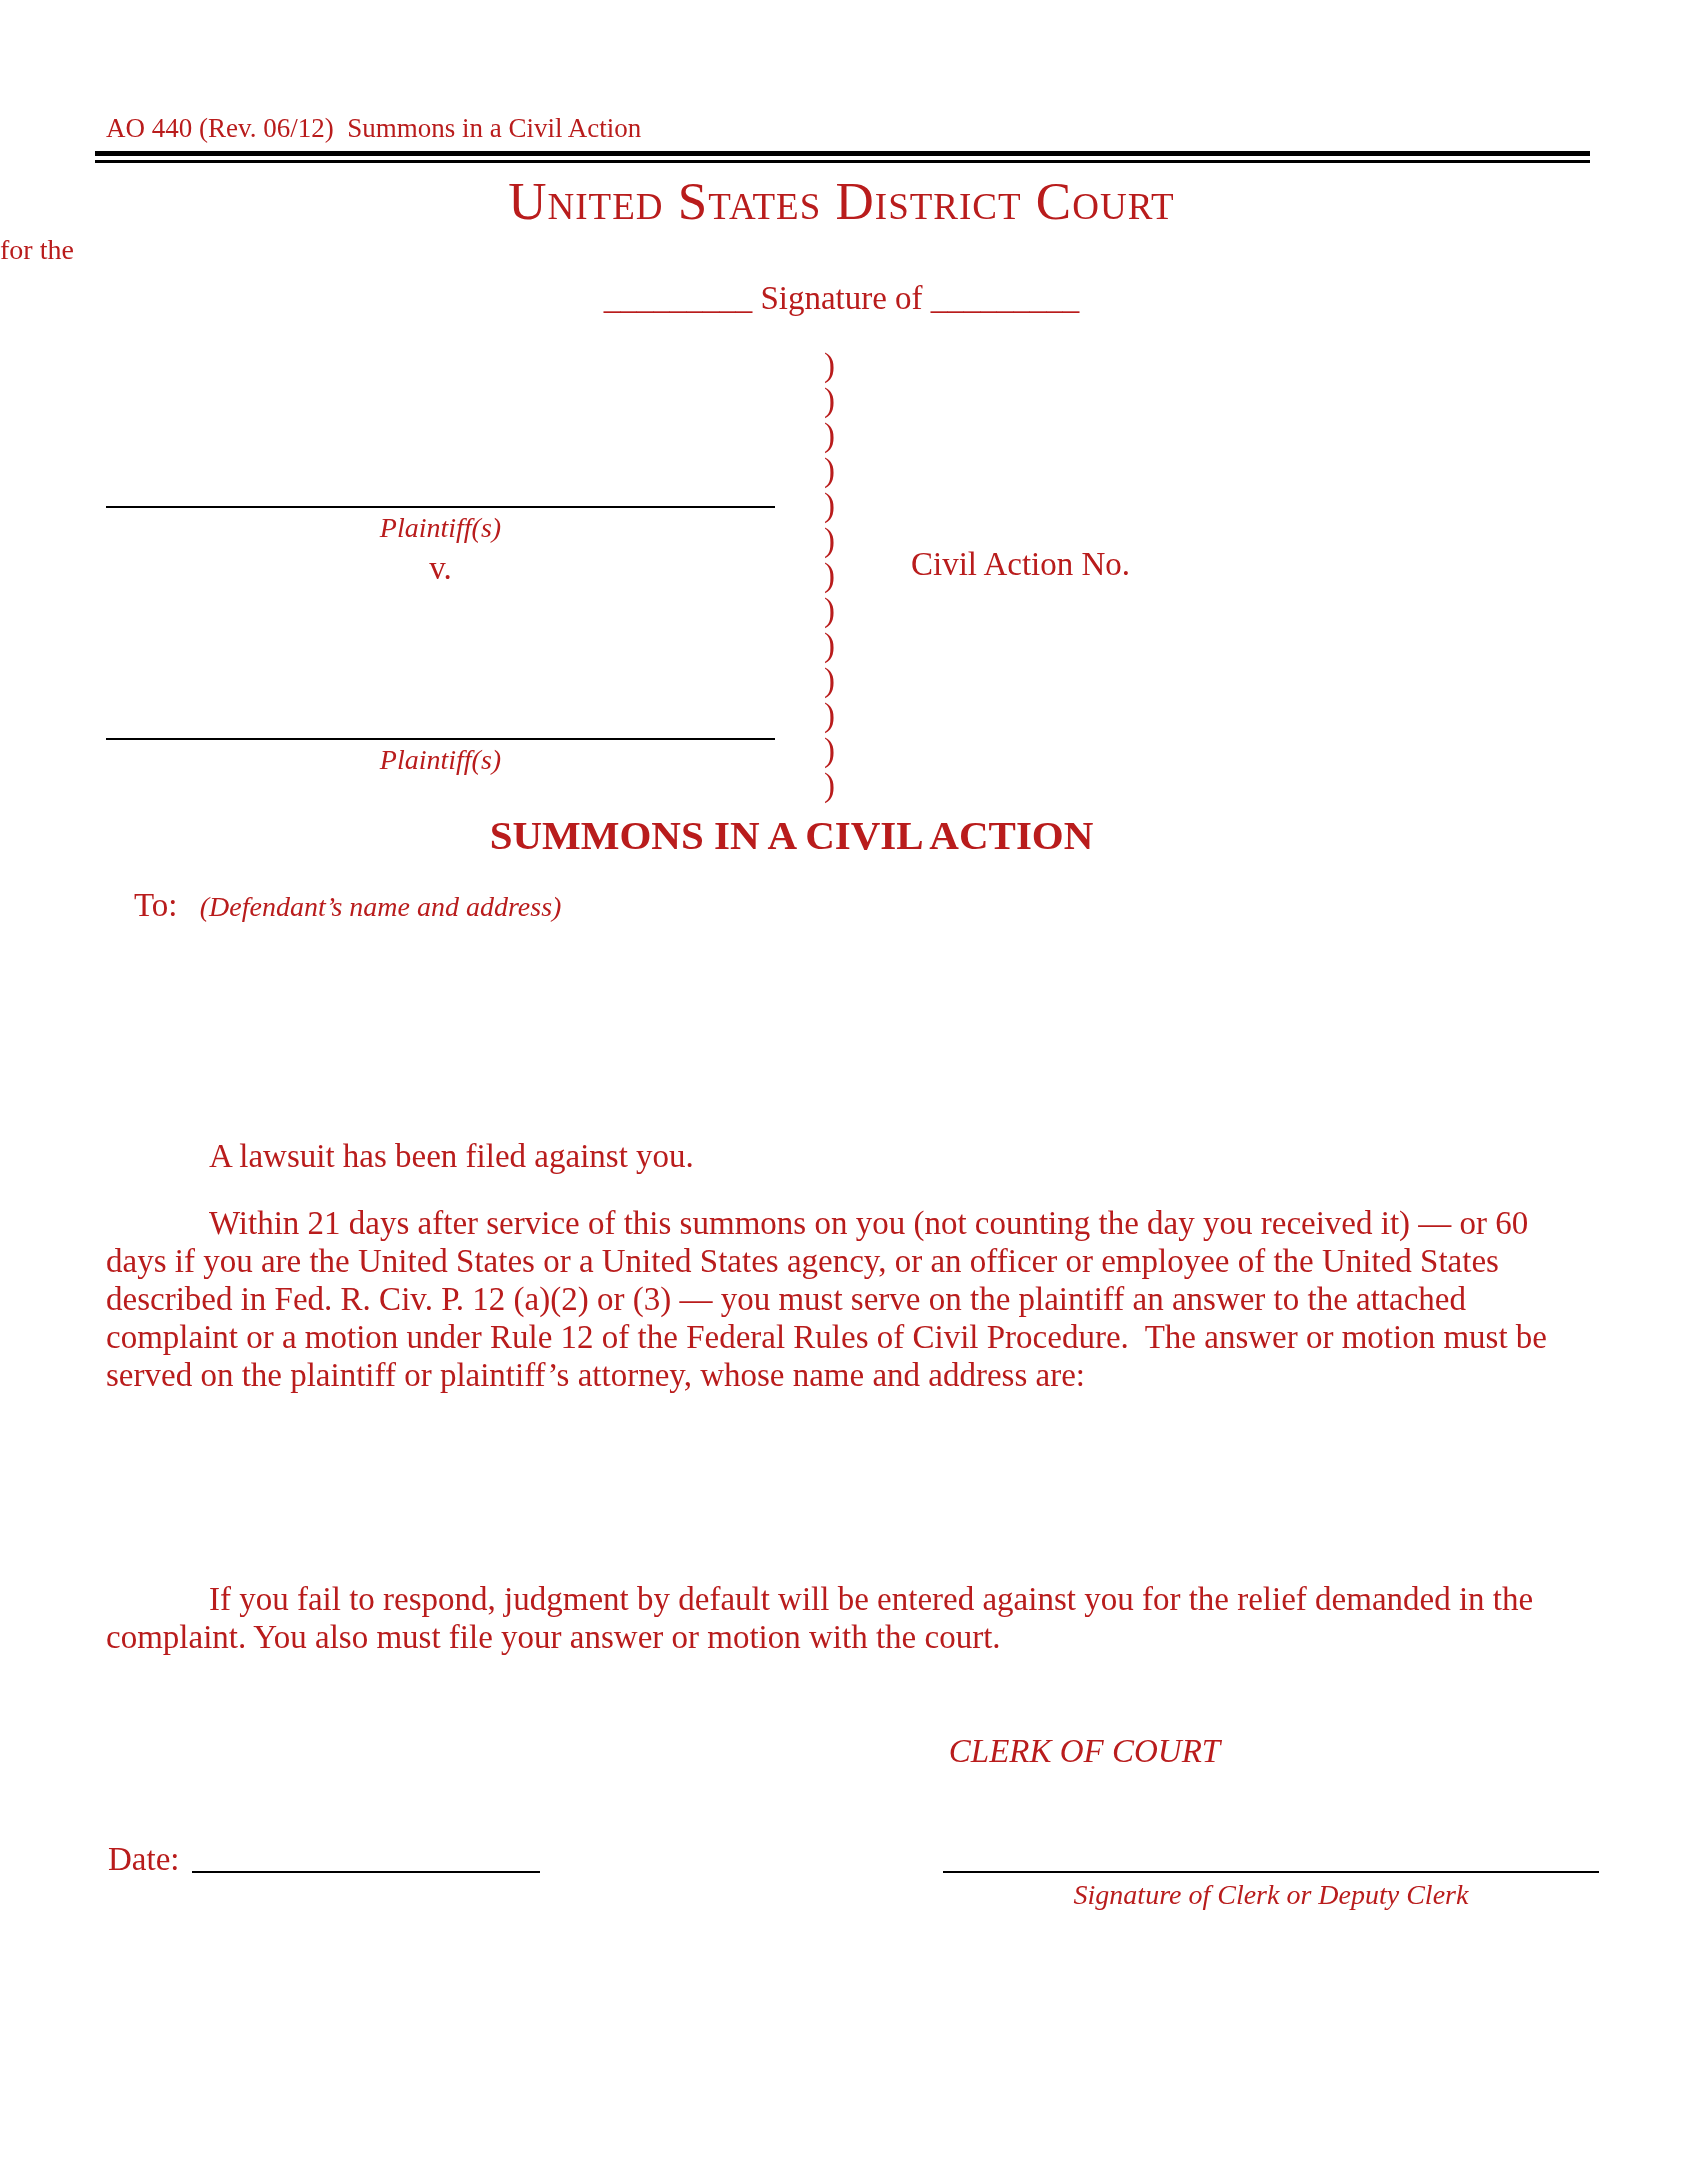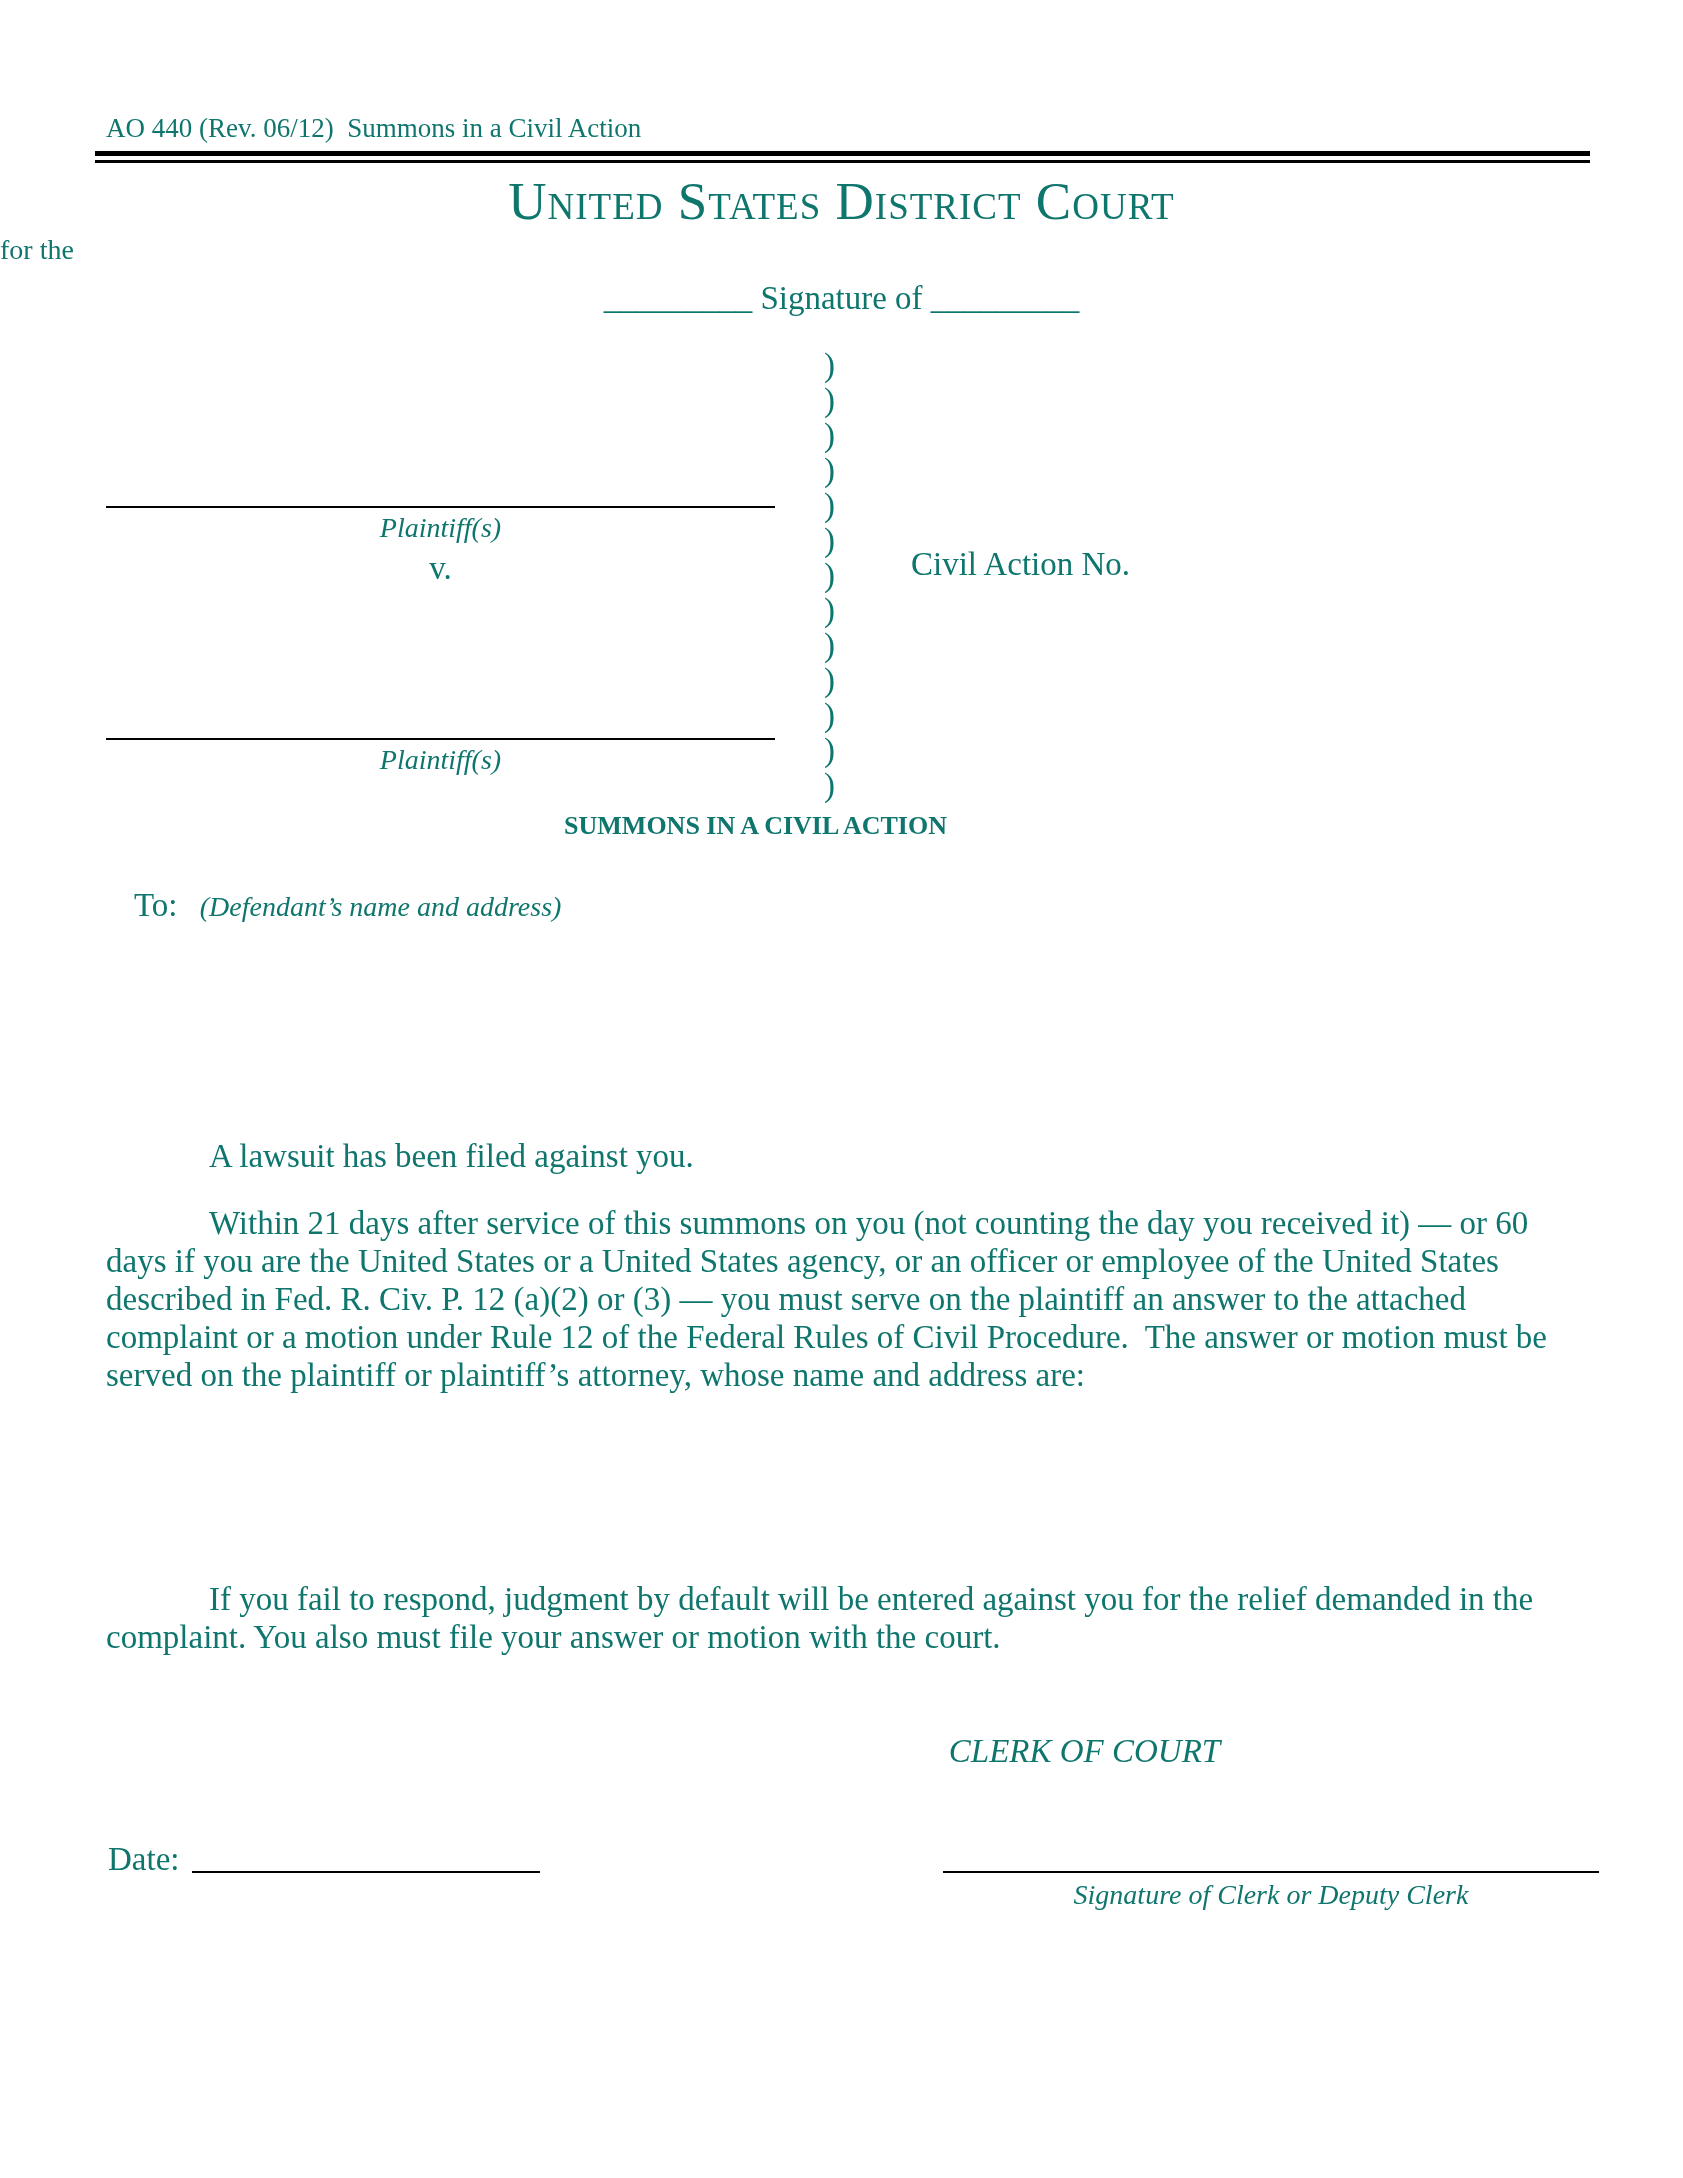--- a/index.html
+++ b/index.html
@@ -1,21 +1,21 @@
 <!DOCTYPE html>
 <html><head>
 <meta charset="utf-8">
 <style>
   html, body { margin: 0; padding: 0; background: #e8e8e8; }
   .page {
     position: relative;
     width: 1683px;
     height: 2178px;
     background: #ffffff;
-    color: #0f766e;
+    color: #b91c1c;
     font-family: "Liberation Serif", serif;
     overflow: hidden;
   }
   .abs { position: absolute; }
   .bindtext { white-space: pre-wrap; }
 
   
   .form-number {
     left: 106px; top: 113px;
     font-size: 27px;
@@ -58,21 +58,22 @@
     white-space: pre-line;
     text-align: center;
   }
   .civil-action { left: 911px; top: 546px; font-size: 33px; }
 
   
   .summons-heading {
     left: 0; top: 811px; width: 1511px;
     text-align: center;
     font-weight: bold;
-    font-size: 26px;
+    font-size: 41px;
+    padding-left: 36px;
   }
   .to-row { left: 106px; top: 887px; font-size: 33px; margin-left: 28px; }
   .to-label { display: inline-block; margin-right: 14px; vertical-align: baseline; }
   .to-hint { display: inline-block; font-style: italic; font-size: 28px; }
 
   .para {
     left: 106px; width: 1475px;
     font-size: 33px;
     line-height: 38px;
     text-indent: 103px;

